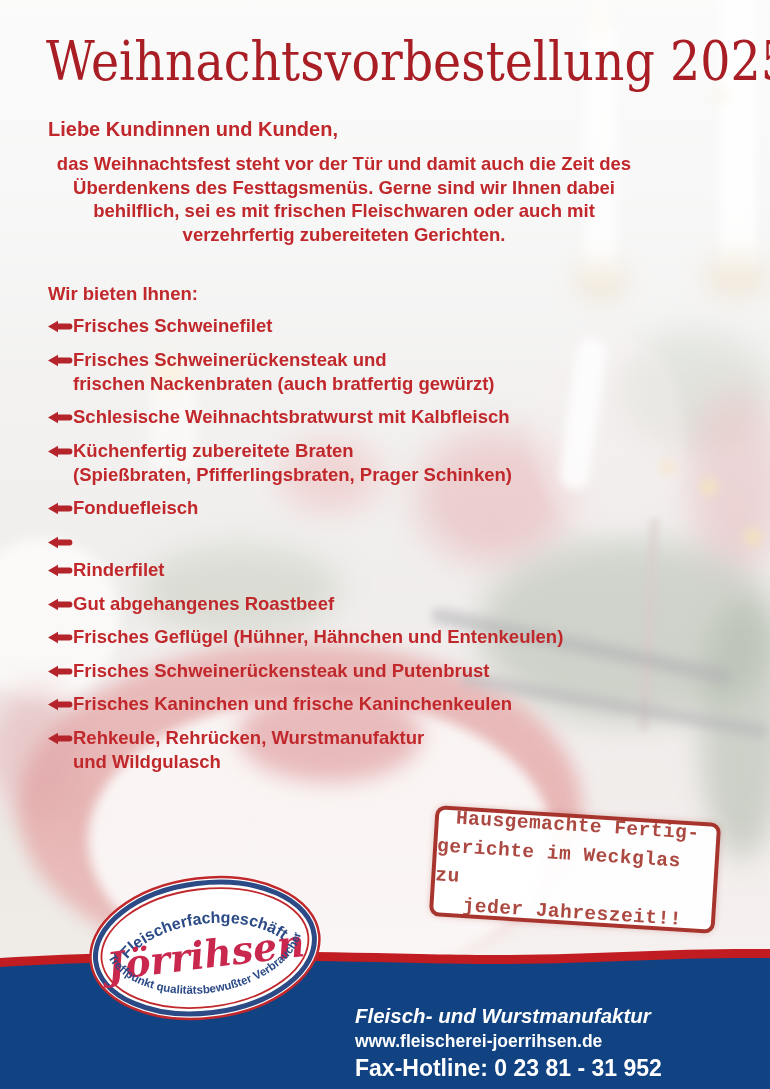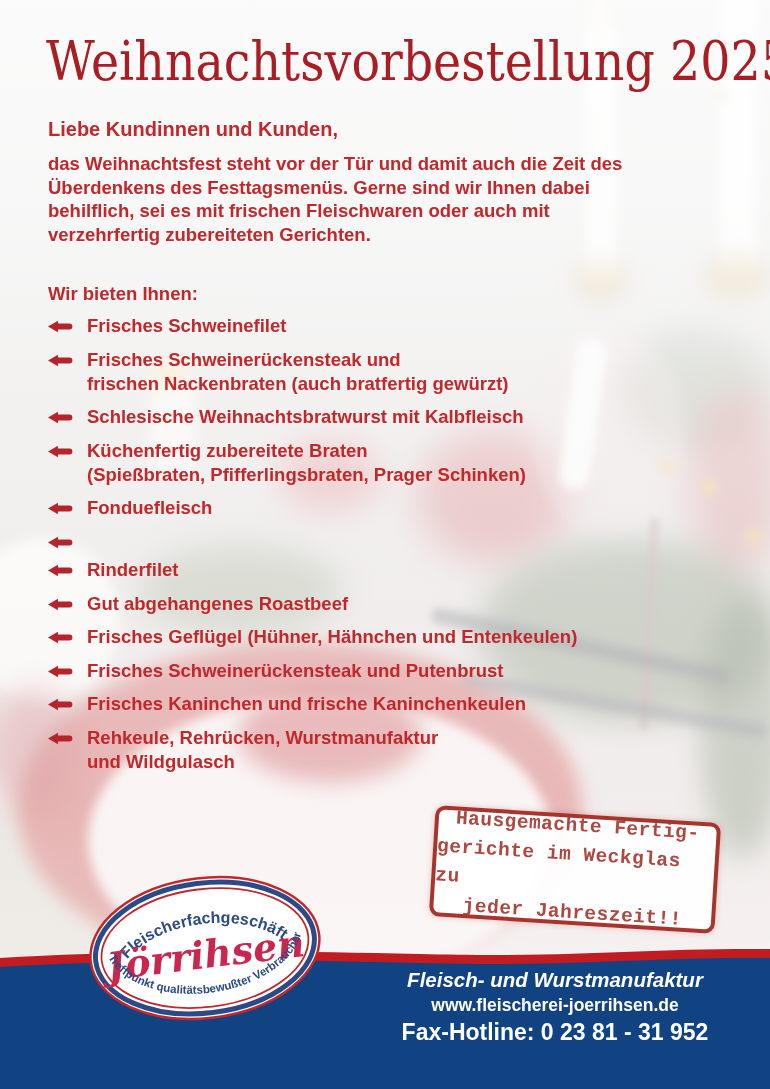--- a/index.html
+++ b/index.html
@@ -43,38 +43,38 @@
       rgba(255,255,255,.50) 55%,rgba(255,255,255,.45) 75%,rgba(255,255,255,.55) 92%,rgba(255,255,255,.6) 100%);}
   
   .content{position:absolute;inset:0;}
   .title{
     position:absolute;left:46px;top:30px;margin:0;white-space:nowrap;
     font-family:"DejaVu Serif",serif;font-weight:500;font-size:54px;color:#a81e24;
     transform:scaleX(.88);transform-origin:left top;letter-spacing:0px;
   }
   .red-text{color:#c1282c;}
   .salutation{position:absolute;left:48px;top:118px;margin:0;font-size:20px;font-weight:bold;}
-  .intro{position:absolute;left:48px;top:152px;margin:0;width:592px;font-size:18.5px;font-weight:bold;line-height:23.5px;}
+  .intro{position:absolute;left:48px;top:152px;margin:0;width:592px;font-size:18.5px;font-weight:bold;line-height:23.5px;text-align:center;}
   .offer-heading{position:absolute;left:48px;top:283px;margin:0;font-size:18.5px;font-weight:bold;}
   .offer-list{position:absolute;left:48px;top:314px;width:645px;margin:0;padding:0;list-style:none;}
-  .offer-list li{display:flex;gap:14px;margin-bottom:9.5px;}
+  .offer-list li{display:flex;gap:0;margin-bottom:9.5px;}
   .offer-list .item-text{font-size:18.5px;font-weight:bold;line-height:24px;white-space:pre-line;}
   .offer-list .item-note{font-size:15.5px;font-weight:normal;line-height:21px;}
   .bullet{flex:0 0 auto;margin-top:6px;}
   
   .stamp{
     position:absolute;left:432px;top:814px;width:278px;height:103px;
     background:rgba(255,255,255,.93);border:4px solid #a8352d;border-radius:10px;
     transform:rotate(3.6deg);display:flex;flex-direction:column;justify-content:center;align-items:center;
     box-shadow:0 0 6px rgba(168,53,45,.25);
   }
   .stamp div{font-family:"Liberation Mono",monospace;font-weight:bold;font-size:19.5px;line-height:29px;color:#a53a32;letter-spacing:.5px;opacity:.92;}
   
   .footer-svg{position:absolute;left:0;top:938px;}
-  .footer-text{position:absolute;left:355px;top:968px;width:400px;text-align:center;color:#fff;}
+  .footer-text{position:absolute;left:355px;top:1004px;width:400px;text-align:left;color:#fff;}
   .footer-text .ft1{font-size:20.5px;font-weight:bold;font-style:italic;margin-bottom:3px;}
   .footer-text .ft2{font-size:17.5px;font-weight:bold;margin-bottom:3px;}
   .footer-text .ft3{font-size:23px;font-weight:bold;}
   
   .logo{position:absolute;left:88px;top:876px;transform:rotate(-7deg);}
 </style>
 </head>
 <body>
 
 <div class="page">

